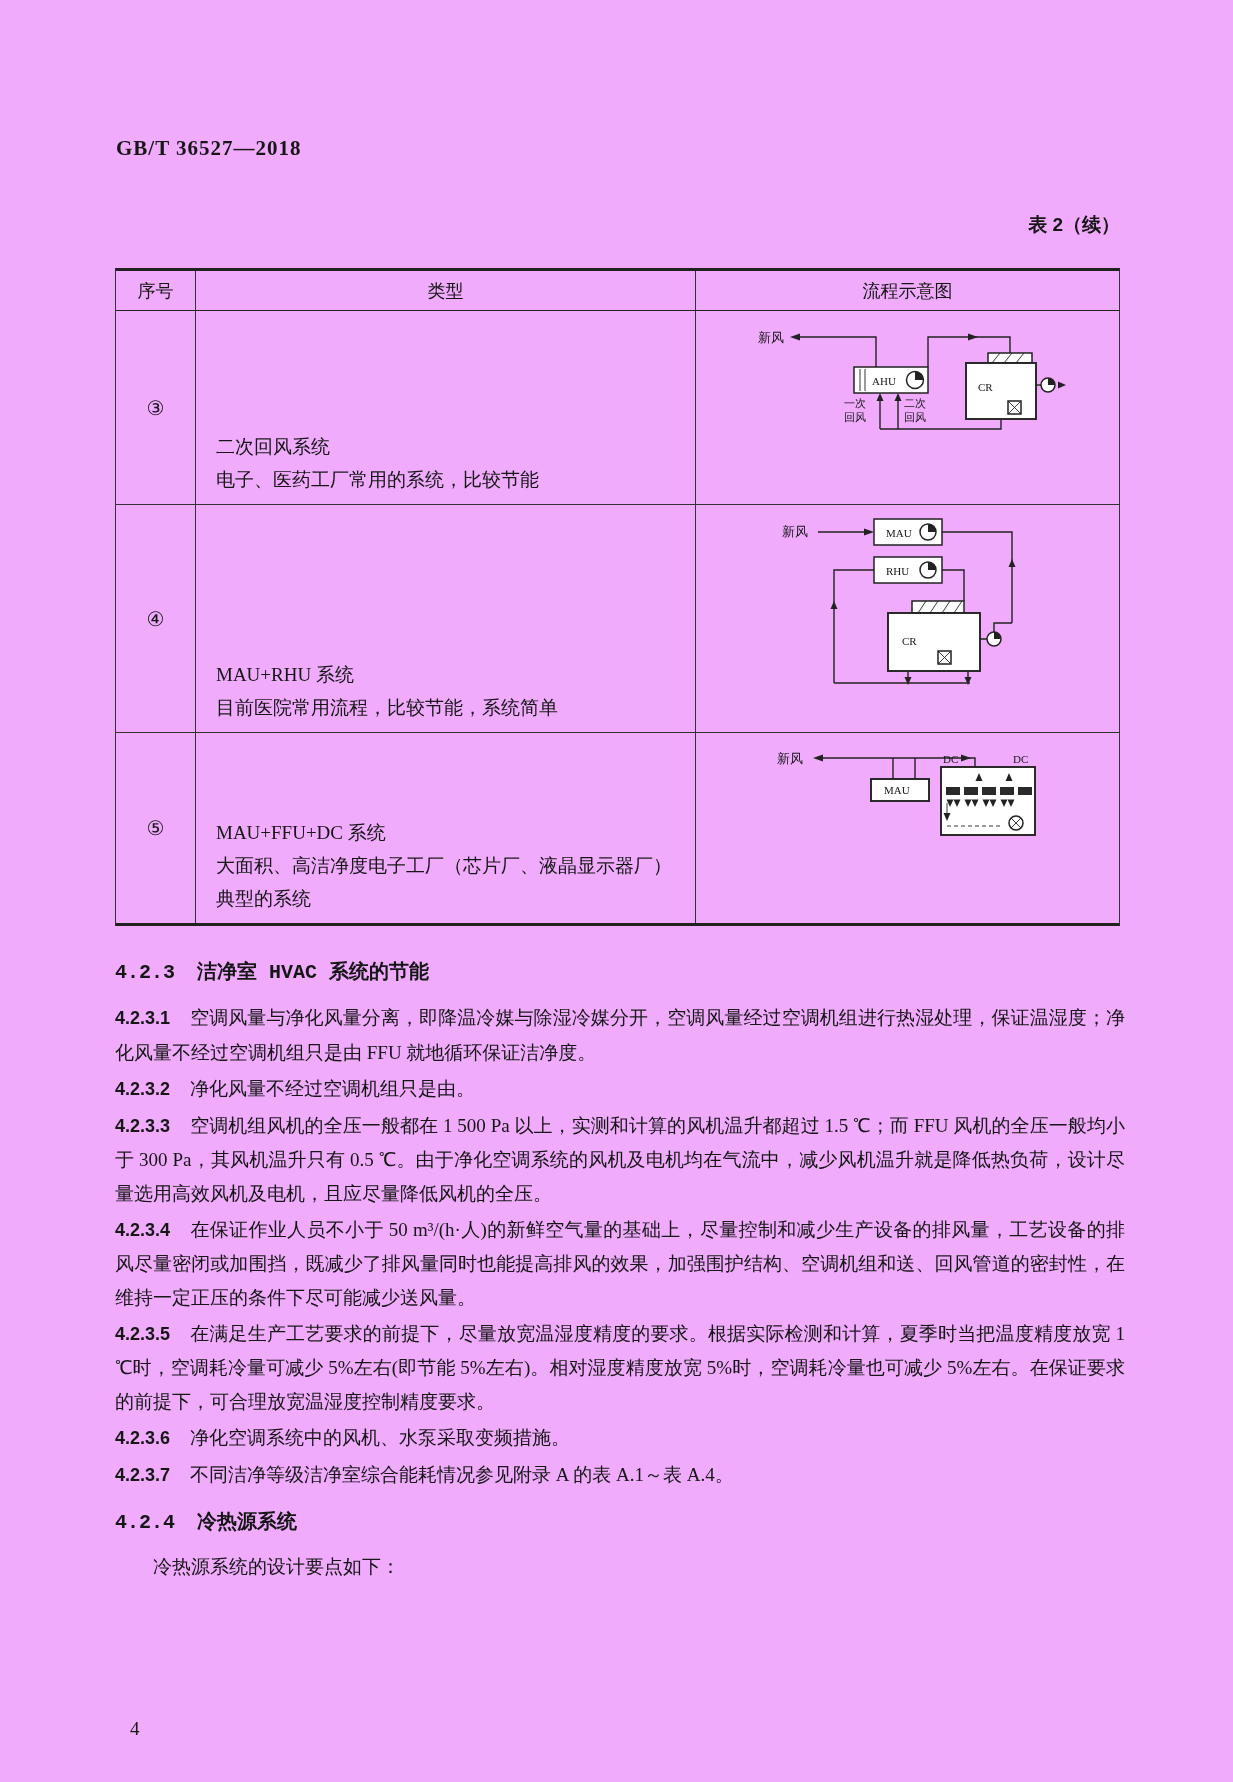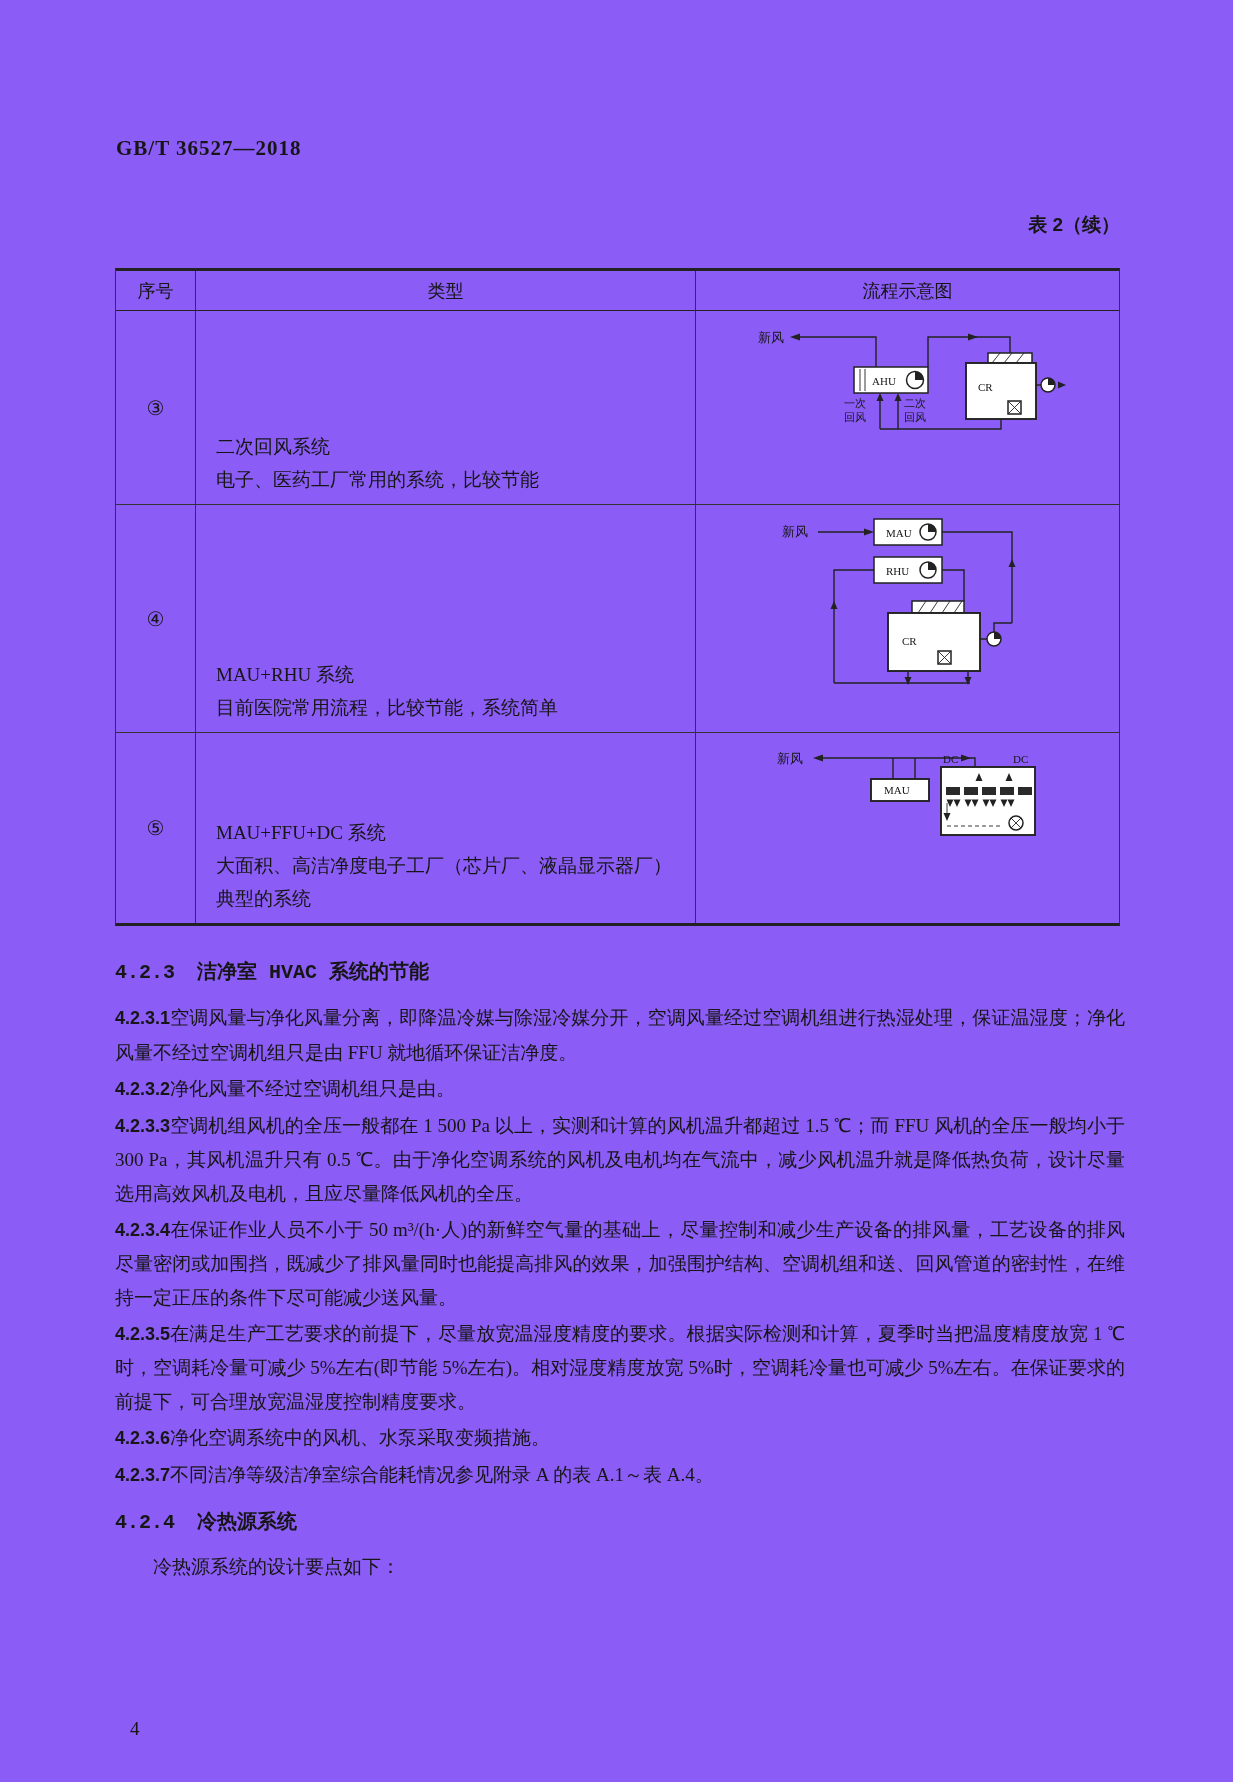--- a/index.html
+++ b/index.html
@@ -1,18 +1,18 @@
 <!DOCTYPE html>
 <html><head>
 <meta charset="utf-8">
 <style>
   html,body { margin:0; padding:0; background:#e8e8e8; }
   .page {
     position:relative; width:1233px; height:1782px; margin:0 auto;
-    background:#8b5cf6; color:#161616;
+    background:#f0abfc; color:#161616;
     font-family:"Liberation Serif", serif;
     overflow:hidden;
   }
   
   .doc-number {
     position:absolute; left:116px; top:136px;
     font-size:21px; font-weight:bold; letter-spacing:1px;
     font-family:"Liberation Serif", serif;
   }
   
@@ -63,21 +63,21 @@
     font-family:Liberation Mono, monospace; font-weight:bold;
     font-size:20px; margin:0 0 16px 0;
   }
   .sec-heading .hnum { margin-right:22px; }
   .clause {
     margin:0 0 2.5px 0; font-size:19px; line-height:33.5px;
     text-align:justify;
   }
   .clause .cnum {
     font-family:"Liberation Sans", sans-serif; font-weight:bold;
-    font-size:18px; white-space:nowrap;
+    font-size:18px; margin-right:20px; white-space:nowrap;
   }
   .sec-heading.second { margin:16px 0 15px 0; }
   .intro-line { margin:0 0 3px 0; font-size:19px; line-height:33.5px; text-indent:38px; }
   .list-item { margin:0; font-size:19px; line-height:33.5px; padding-left:38px; text-align:justify; }
   .list-item .imark { margin-right:22px; }
   .page-number { position:absolute; left:130px; top:1718px; font-size:19px; }
 </style>
 </head>
 <body>
 

